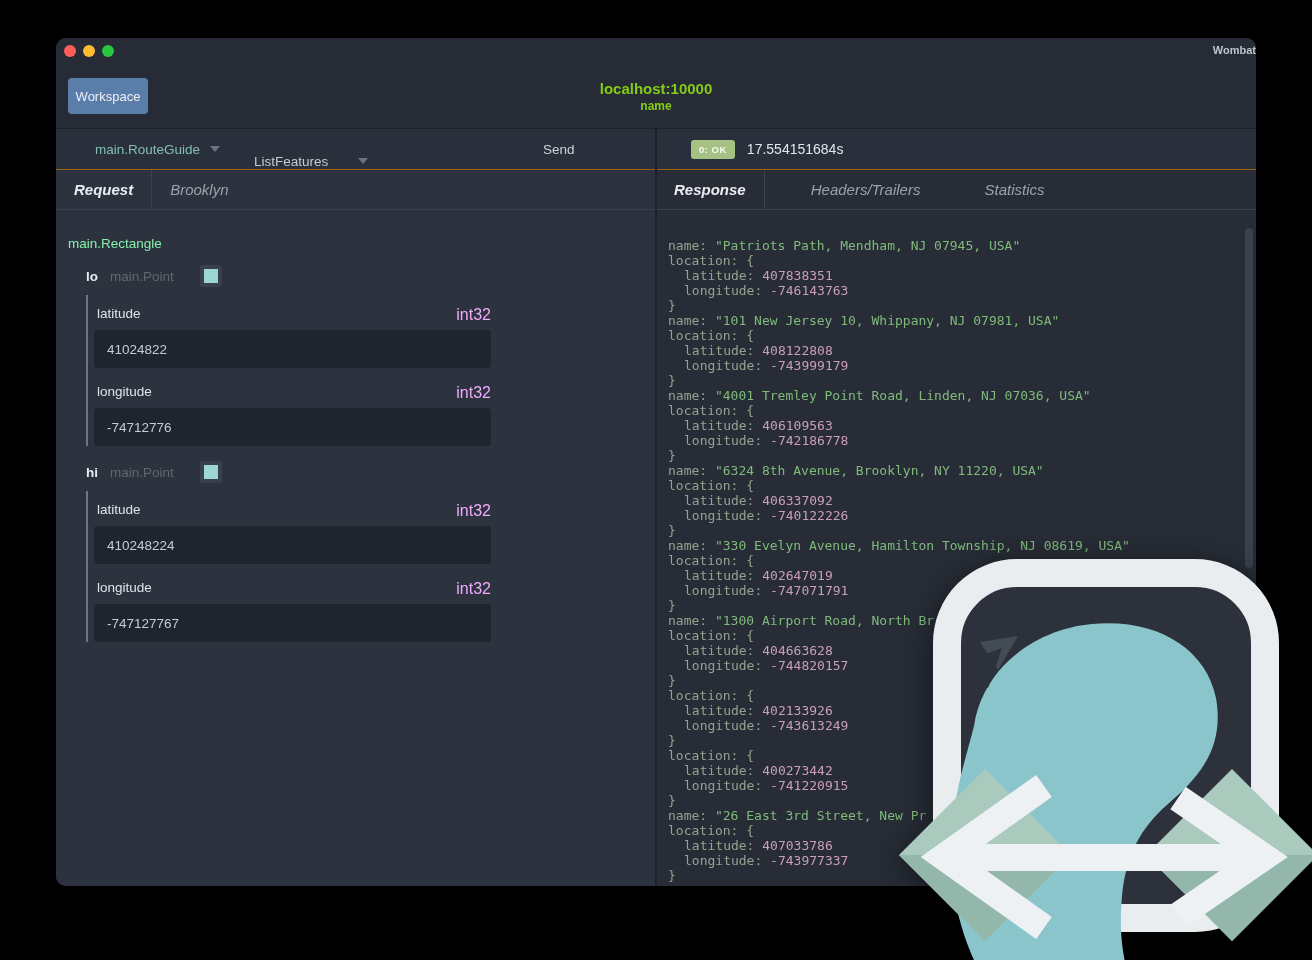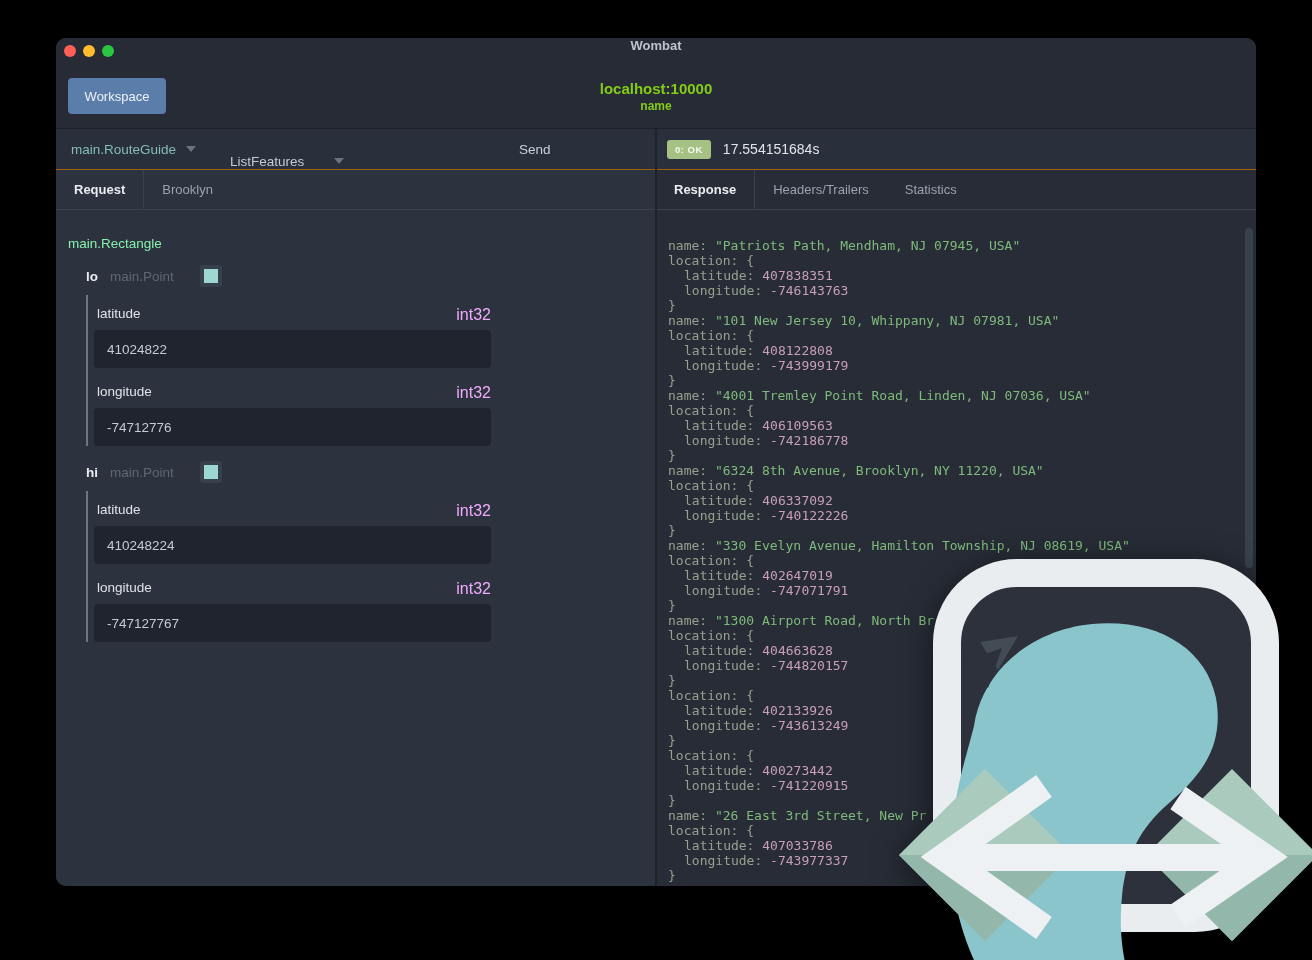--- a/index.html
+++ b/index.html
@@ -9,48 +9,48 @@
 
   
   .window{position:absolute;left:56px;top:38px;width:1200px;height:848px;background:#2b313c;
           border-radius:10px;overflow:hidden;}
 
   
   .titlebar{position:absolute;top:0;left:0;right:0;height:90px;background:#262b35;}
   .traffic{position:absolute;left:8px;top:7px;display:flex;gap:7px;}
   .dot{width:12px;height:12px;border-radius:50%;}
   .dot.red{background:#ff5f57;} .dot.yellow{background:#febc2e;} .dot.green{background:#29c73f;}
-  .win-title{position:absolute;top:0;left:0;right:0;text-align:center;font-size:13px;font-weight:700;color:#bcc3cc;}
+  .win-title{position:absolute;top:6px;left:0;right:0;text-align:right;font-size:11px;font-weight:700;color:#bcc3cc;}
   .conn{position:absolute;top:42px;left:0;right:0;text-align:center;color:#84cc16;}
   .conn .host{font-size:15px;font-weight:700;}
   .conn .ready{font-size:12px;font-weight:700;margin-top:2px;}
-  .workspace-btn{position:absolute;left:12px;top:40px;width:98px;height:36px;background:#5b7da9;border-radius:4px;
+  .workspace-btn{position:absolute;left:12px;top:40px;width:80px;height:36px;background:#5b7da9;border-radius:4px;
       color:#eef2f7;font-size:13px;display:flex;align-items:center;justify-content:center;cursor:default;}
 
   
   .toolbar{position:absolute;top:90px;left:0;right:0;height:40px;background:#2a303b;
-           border-top:1px solid #1d222a;border-bottom:5px solid #a16207;display:flex;}
+           border-top:1px solid #1d222a;border-bottom:5px solid #a16207;display:flex;padding-left:24px;}
   .toolbar-left{width:600px;position:relative;display:flex;align-items:center;}
   .toolbar-right{flex:1;position:relative;display:flex;align-items:center;}
   .svc{margin-left:15px;font-size:13.5px;color:#85bdb6;display:flex;align-items:center;gap:10px;}
   .mth{margin-left:34px;font-size:13.5px;color:#c3cbd4;display:flex;align-items:center;margin-top:24px;}
   .mth .chev{margin-left:30px;}
   .chev{width:0;height:0;border-left:5px solid transparent;border-right:5px solid transparent;border-top:6px solid #6a7380;}
   .send-btn{position:absolute;left:463px;font-size:13.5px;color:#c9d1d9;cursor:default;}
   .status-badge{margin-left:11px;background:#a6c184;color:#f6f9ee;font-size:9.5px;font-weight:700;
       letter-spacing:.5px;border-radius:3px;padding:4px 8px;}
   .duration{margin-left:12px;font-size:14px;color:#e2e6ea;}
 
   
   .tabrow{position:absolute;top:132px;left:0;right:0;height:40px;display:flex;}
   .tabs{display:flex;border-bottom:1px solid #3b424e;box-sizing:border-box;}
   .tabs-left{width:600px;background:#2c323e;}
-  .tabs-right{width:600px;background:#272c36;}
-  .tab{height:100%;display:flex;align-items:center;padding:0 18px;font-size:13px;color:#99a3ad;
-       box-sizing:border-box;cursor:default;}
+  .tabs-right{width:600px;background:#272c36;gap:28px;}
+  .tab{height:100%;display:flex;align-items:center;padding:0 18px;font-size:15px;color:#99a3ad;
+       box-sizing:border-box;cursor:default;font-style:italic;}
   .tabs-left .tab.active{background:#2c323e;border-right:1px solid #3b424e;border-bottom:1px solid #2c323e;
        margin-bottom:-1px;color:#e9edf1;font-weight:700;}
   .tabs-right .tab.active{background:#272c36;border-right:1px solid #3b424e;border-bottom:1px solid #272c36;
        margin-bottom:-1px;color:#e9edf1;font-weight:700;}
 
   
   .content{position:absolute;top:172px;left:0;right:0;bottom:0;display:flex;}
   .left-panel{width:600px;background:#2c323e;position:relative;overflow:hidden;}
   .right-panel{width:600px;background:#272c36;position:relative;overflow:hidden;}
   .vdivider{position:absolute;left:599px;top:90px;width:2px;height:758px;background:#1e232b;z-index:6;}

